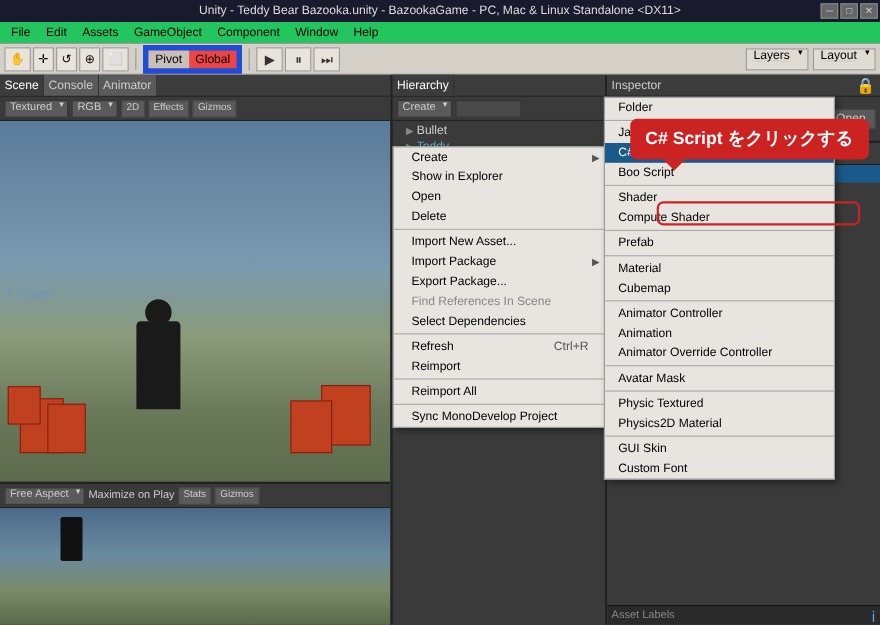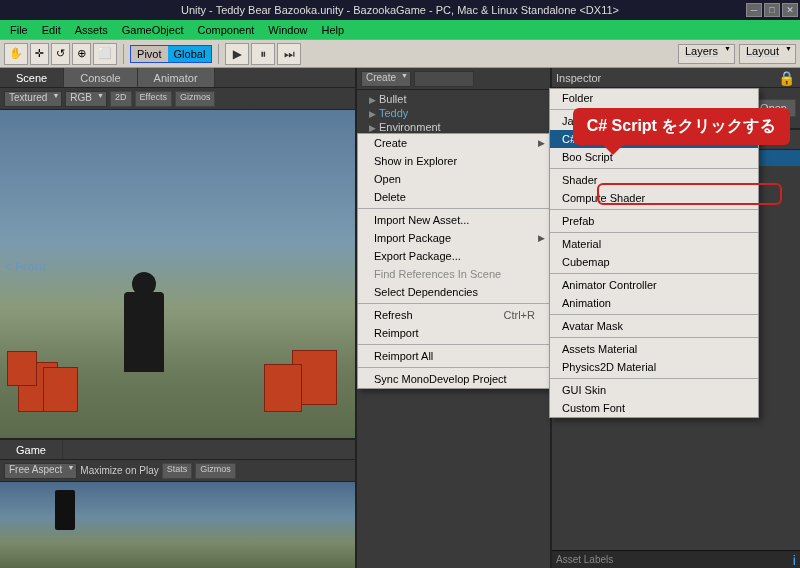--- a/index.html
+++ b/index.html
@@ -79,22 +79,22 @@
       display: flex;
       align-items: center;
       cursor: pointer;
       font-size: 11px;
       color: #000;
     }
     .toolbar-separator { width: 1px; height: 20px; background: #999; margin: 0 2px; }
     .toolbar-group { display: flex; align-items: center; gap: 2px; }
     .pivot-global {
       display: flex;
-      border: 1px solid #1d4ed8;
-      background: #0ea5e9;
+      border: 5px solid #1d4ed8;
+      background: #ef4444;
     }
     .pivot-global span {
       padding: 2px 6px;
       font-size: 11px;
       color: #000;
       cursor: pointer;
     }
     .pivot-global span.active { background: #c8c0b8; }
 
     
@@ -154,21 +154,21 @@
 
     
     .panel-header {
       background: #3c3c3c;
       display: flex;
       align-items: center;
       height: 20px;
       border-bottom: 1px solid #222;
     }
     .panel-tab {
-      padding: 2px 16px;
+      padding: 2px 4px;
       background: #5a5a5a;
       border-right: 1px solid #333;
       color: #ccc;
       font-size: 11px;
       cursor: pointer;
       height: 100%;
       display: flex;
       align-items: center;
     }
     .panel-tab.active {
@@ -552,39 +552,39 @@
         <div class="container-box" style="right:5%;bottom:10%;width:45px;height:55px;"></div>
         <div class="container-box" style="right:15%;bottom:8%;width:38px;height:48px;"></div>
 
         <div class="character"></div>
 
         <div class="scene-label" style="right:auto;left:5px;top:auto;bottom:50%;font-size:12px;position:absolute;color:rgba(100,150,200,0.6);">&lt; Front</div>
       </div>
     </div>
 
     <div id="game-panel">
-      <div class="panel-header">
-        <div class="panel-tab active">Game</div>
-      </div>
       <div class="panel-toolbar">
         <div class="panel-dropdown">Free Aspect</div>
         <span class="maximize-on-play-label">Maximize on Play</span>
         <div class="small-btn">Stats</div>
         <div class="small-btn">Gizmos</div>
       </div>
       <div id="game-view">
 
         <div style="width:100%;height:100%;background:linear-gradient(180deg,#4a6a8a 0%,#6a8aa0 40%,#7a8a6a 70%,#5a6a4a 100%);position:relative;">
           <div style="position:absolute;left:55px;top:8px;width:20px;height:40px;background:#111;border-radius:2px;"></div>
         </div>
       </div>
     </div>
   </div>
 
   <div id="hierarchy-panel">
+    <div class="panel-header">
+      <div class="panel-tab active">Hierarchy</div>
+    </div>
     <div class="panel-toolbar">
       <div class="panel-dropdown">Create</div>
       <div class="panel-input" placeholder="All"></div>
     </div>
     <div class="hierarchy-list">
       <div class="hier-item">
         <span class="hier-arrow">▶</span>Bullet
       </div>
       <div class="hier-item highlighted">
         <span class="hier-arrow">▶</span>Teddy
@@ -759,27 +759,30 @@
   <div class="sub-item">
     <span>Cubemap</span>
   </div>
   <div class="sub-separator"></div>
   <div class="sub-item">
     <span>Animator Controller</span>
   </div>
   <div class="sub-item">
     <span>Animation</span>
   </div>
+  <div class="sub-item">
+    <span>Animator Override Controller</span>
+  </div>
   <div class="sub-separator"></div>
   <div class="sub-item">
     <span>Avatar Mask</span>
   </div>
   <div class="sub-separator"></div>
   <div class="sub-item">
-    <span>Assets Material</span>
+    <span>Physic Textured</span>
   </div>
   <div class="sub-item">
     <span>Physics2D Material</span>
   </div>
   <div class="sub-separator"></div>
   <div class="sub-item">
     <span>GUI Skin</span>
   </div>
   <div class="sub-item">
     <span>Custom Font</span>

